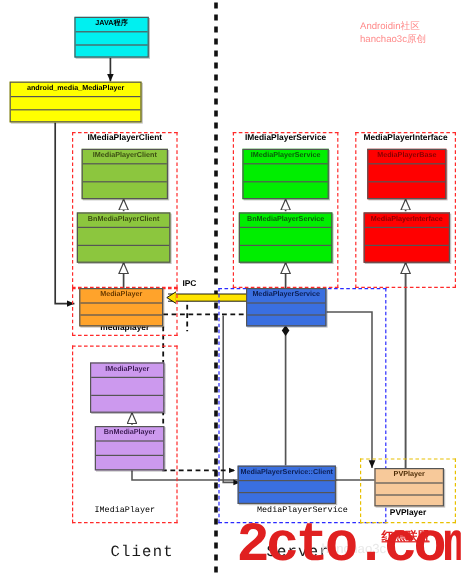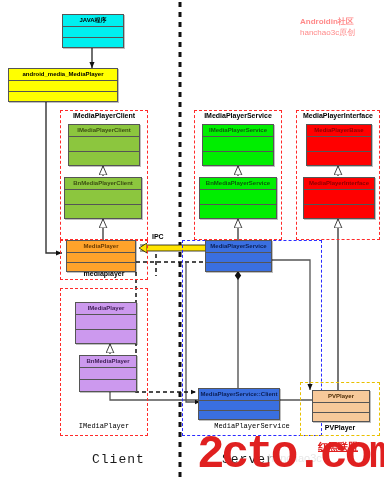--- a/index.html
+++ b/index.html
@@ -286,20 +286,20 @@
   <div class="title">PVPlayer</div>
   <div class="rowA"></div>
   <div class="rowB"></div>
 </div>
 
 <div class="ipc-label" style="left:152px;top:233px;">IPC</div>
 
 <div class="sidelabel" style="left:92px;top:452px;">Client</div>
 <div class="sidelabel" style="left:222px;top:452px;">Server</div>
 
-<div class="wm-top" style="left:300px;top:16px;font-weight:bold;">Androidin社区</div>
+<div class="wm-top" style="left:300px;top:16px;">Androidin社区</div>
 <div class="wm-top" style="left:300px;top:27px;">hanchao3c原创</div>
 
 <div class="wm-faint" style="left:268px;top:452px;text-align:center;">hanchao3c</div>
 <div class="wm-2cto" style="left:197px;top:432px;">
   <span>2cto</span><span class="dotcom">.com</span>
 </div>
 <div class="wm-hh" style="left:318px;top:440px;text-decoration:underline;">红黑联盟</div>
 
 </body></html>

